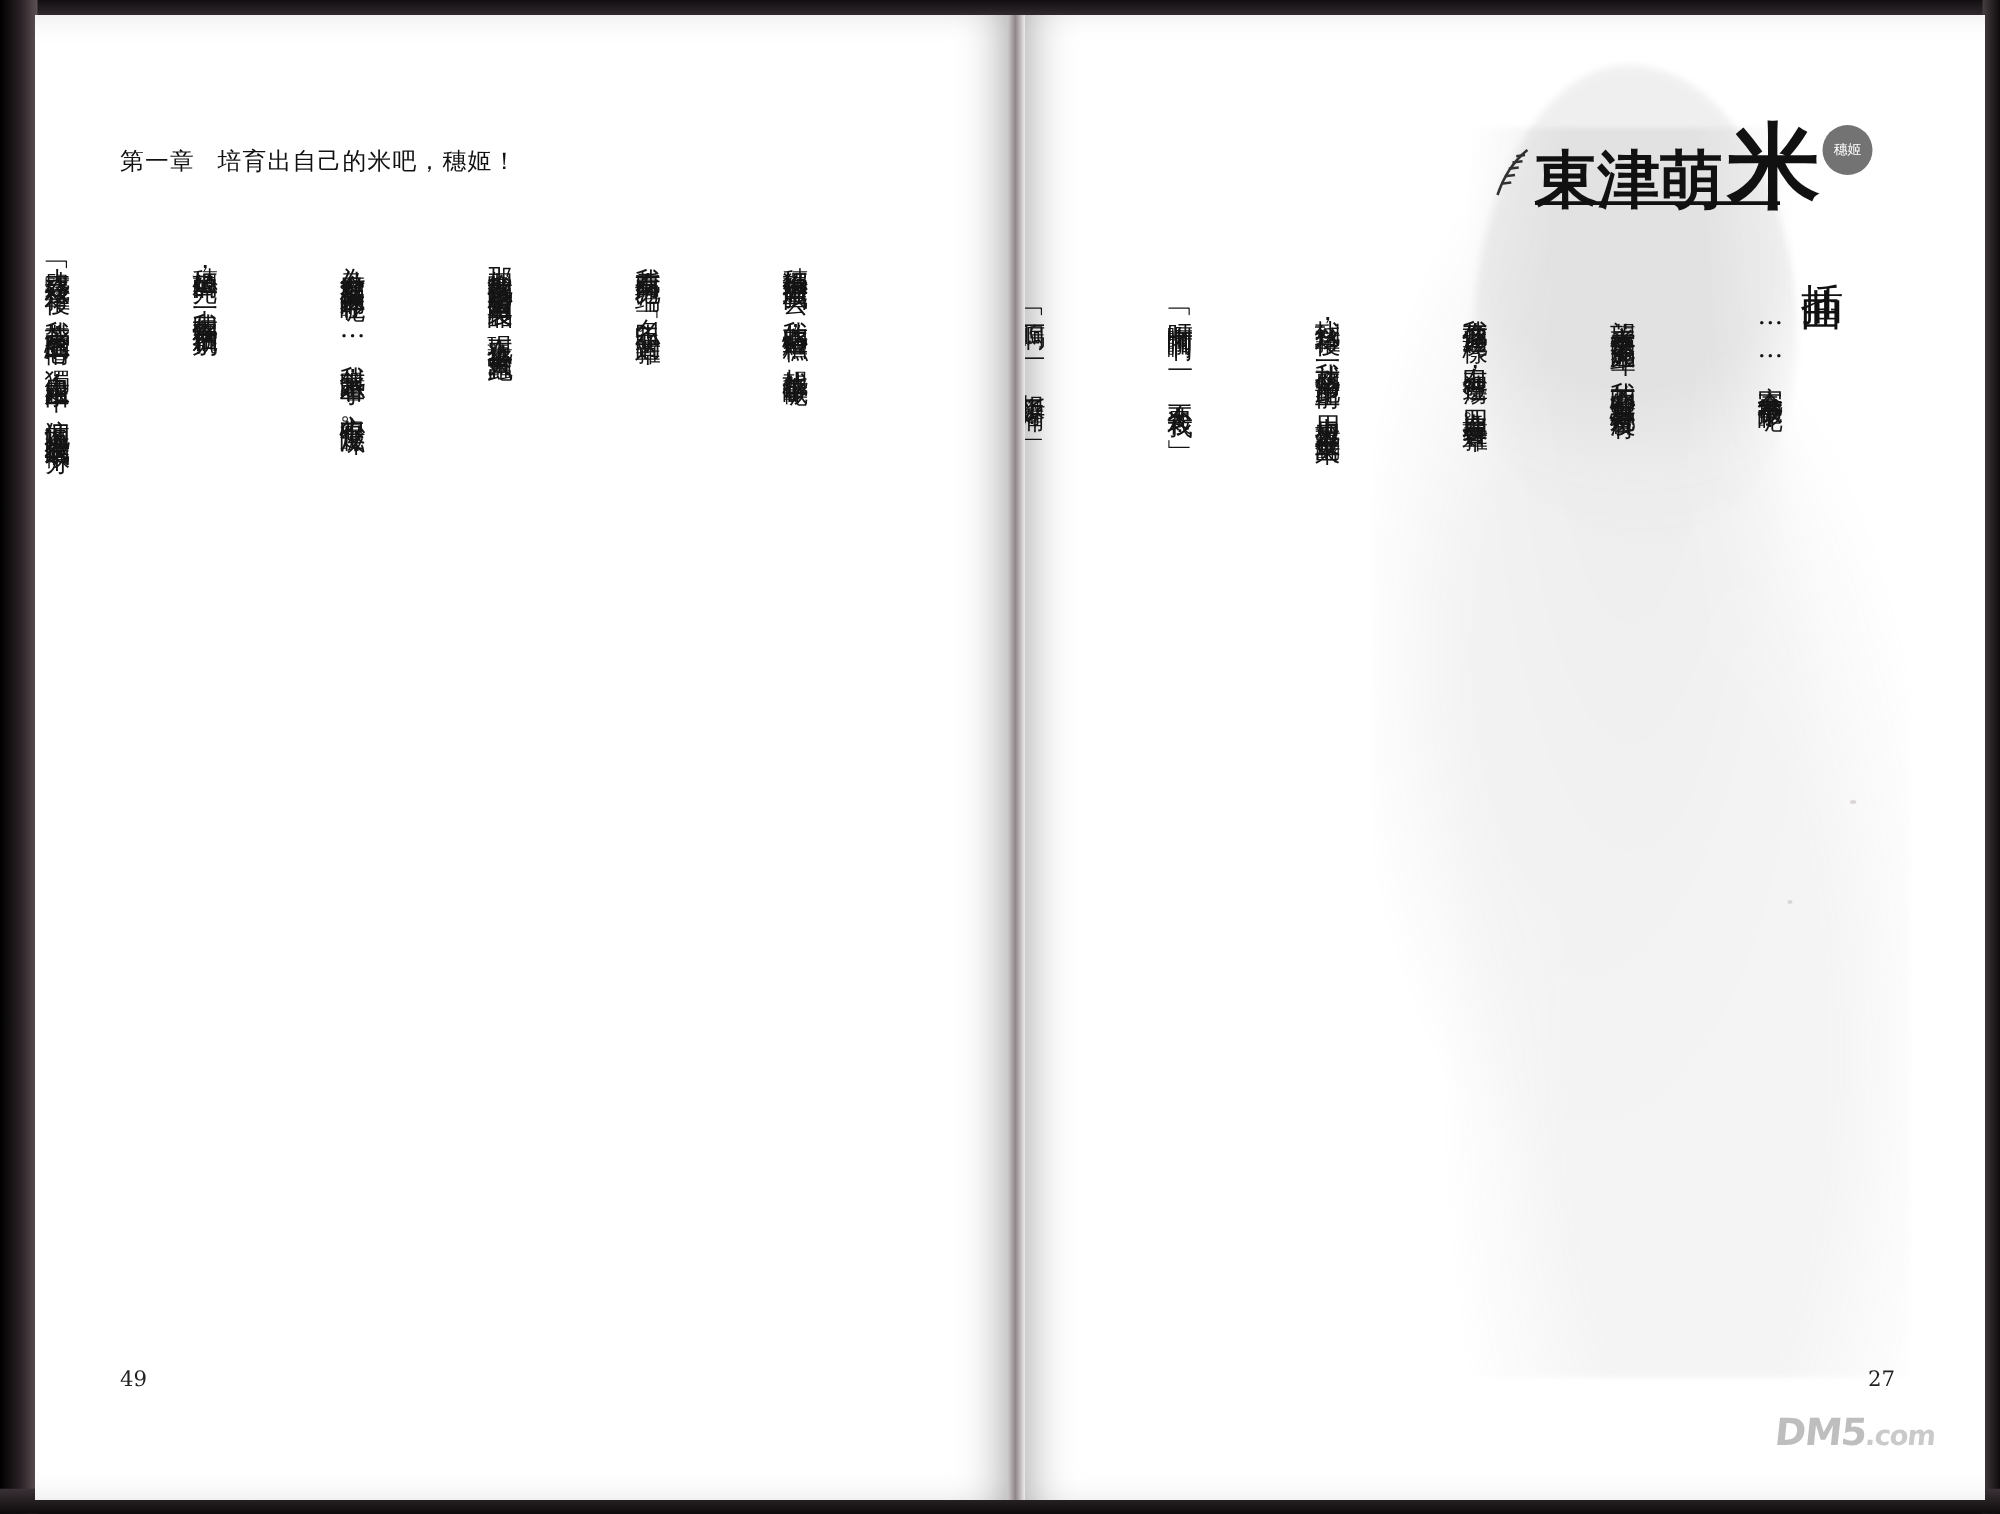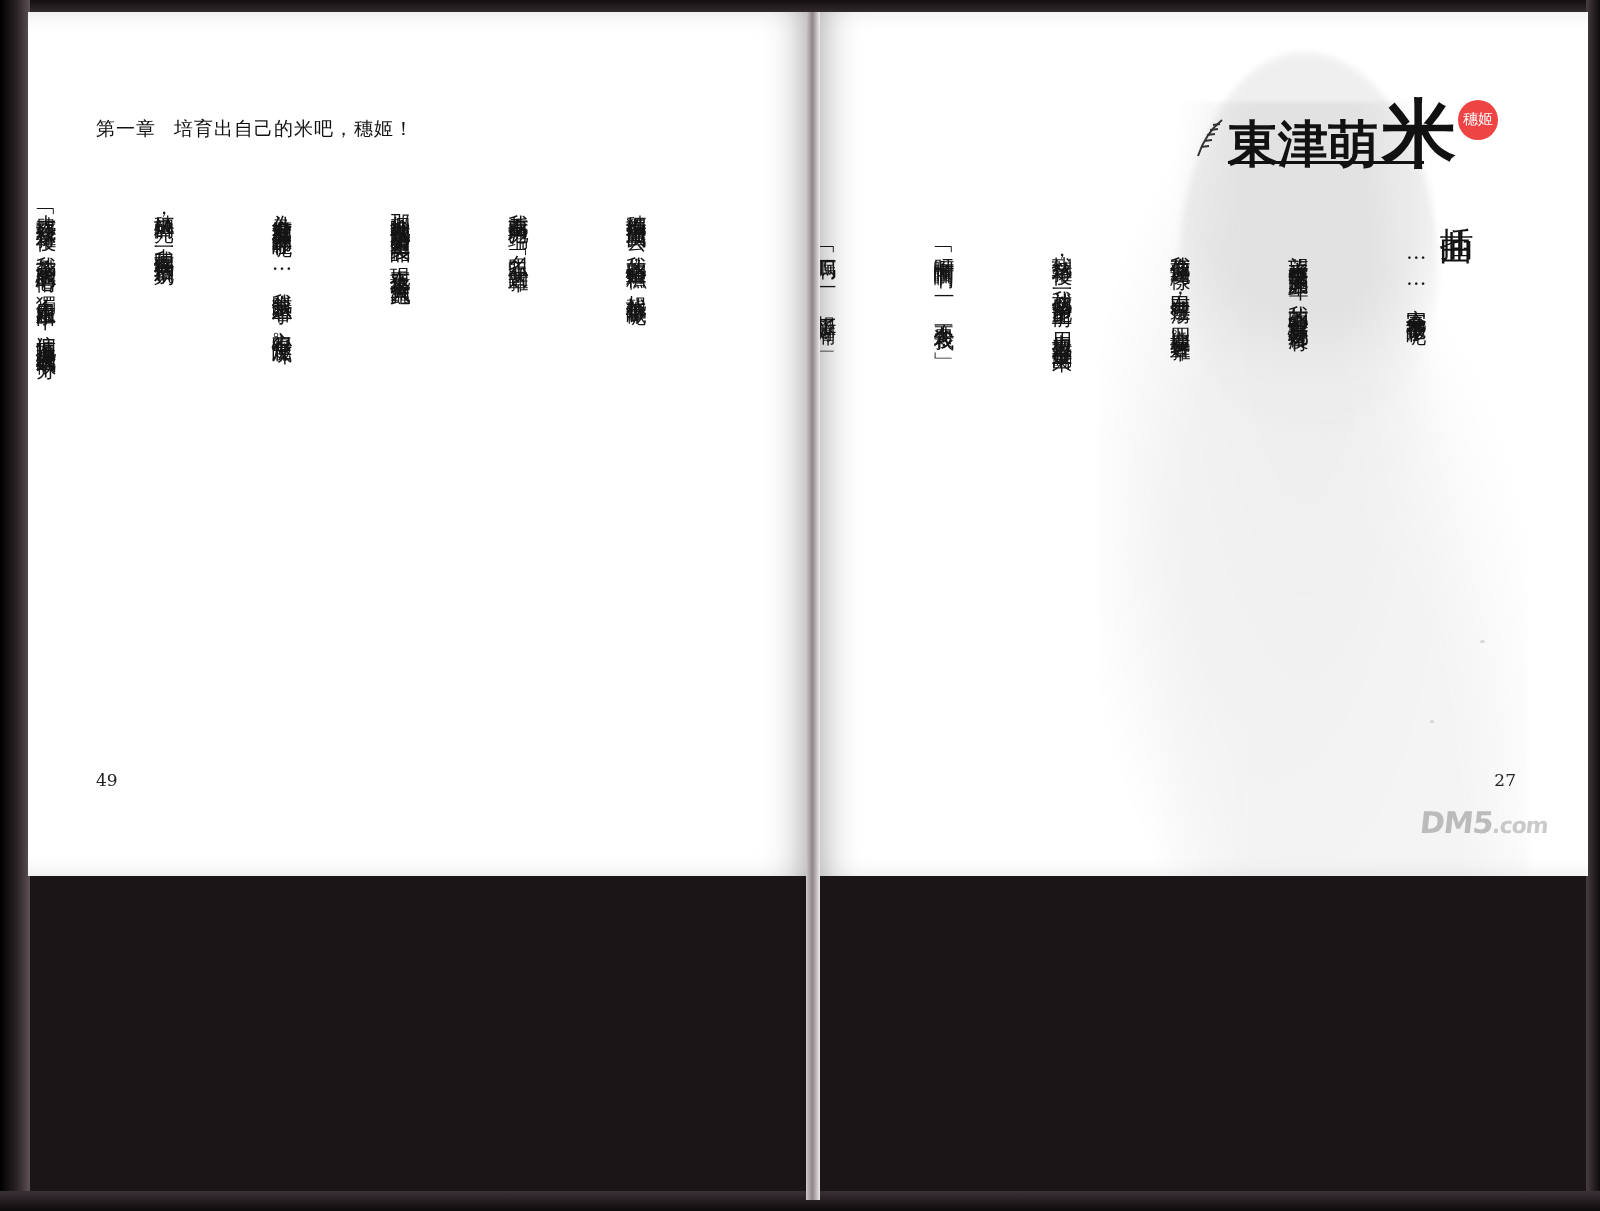--- a/index.html
+++ b/index.html
@@ -39,21 +39,21 @@
   .edge-right {
     position: absolute;
     right: 0; top: 0; width: 14px; height: 1211px;
     background: linear-gradient(270deg,#0d0b0c 0%,#473d41 100%);
   }
 
   
   .page {
     position: absolute;
     top: 12px;
-    height: 864px;
+    height: 1188px;
     background: #ffffff;
     overflow: hidden;
   }
   .page-left {
     left: 28px;
     width: 786px;
     box-shadow: inset -28px 0 40px -22px rgba(0,0,0,0.45);
   }
   .page-right {
     left: 816px;
@@ -127,23 +127,23 @@
   .logo-rule {
     position: absolute;
     left: 0; bottom: 2px;
     width: 196px;
     height: 3px;
     background: #111;
   }
   .logo-badge {
     width: 40px; height: 40px;
     border-radius: 50%;
-    background: #ef4444;
+    background: #737373;
     color: #fff;
-    font-size: 15px;
+    font-size: 11px;
     display: flex;
     align-items: center;
     justify-content: center;
     flex-direction: column;
     line-height: 1.05;
     margin-left: 2px;
     margin-bottom: 26px;
   }
   .logo-sprig {
     position: absolute;

